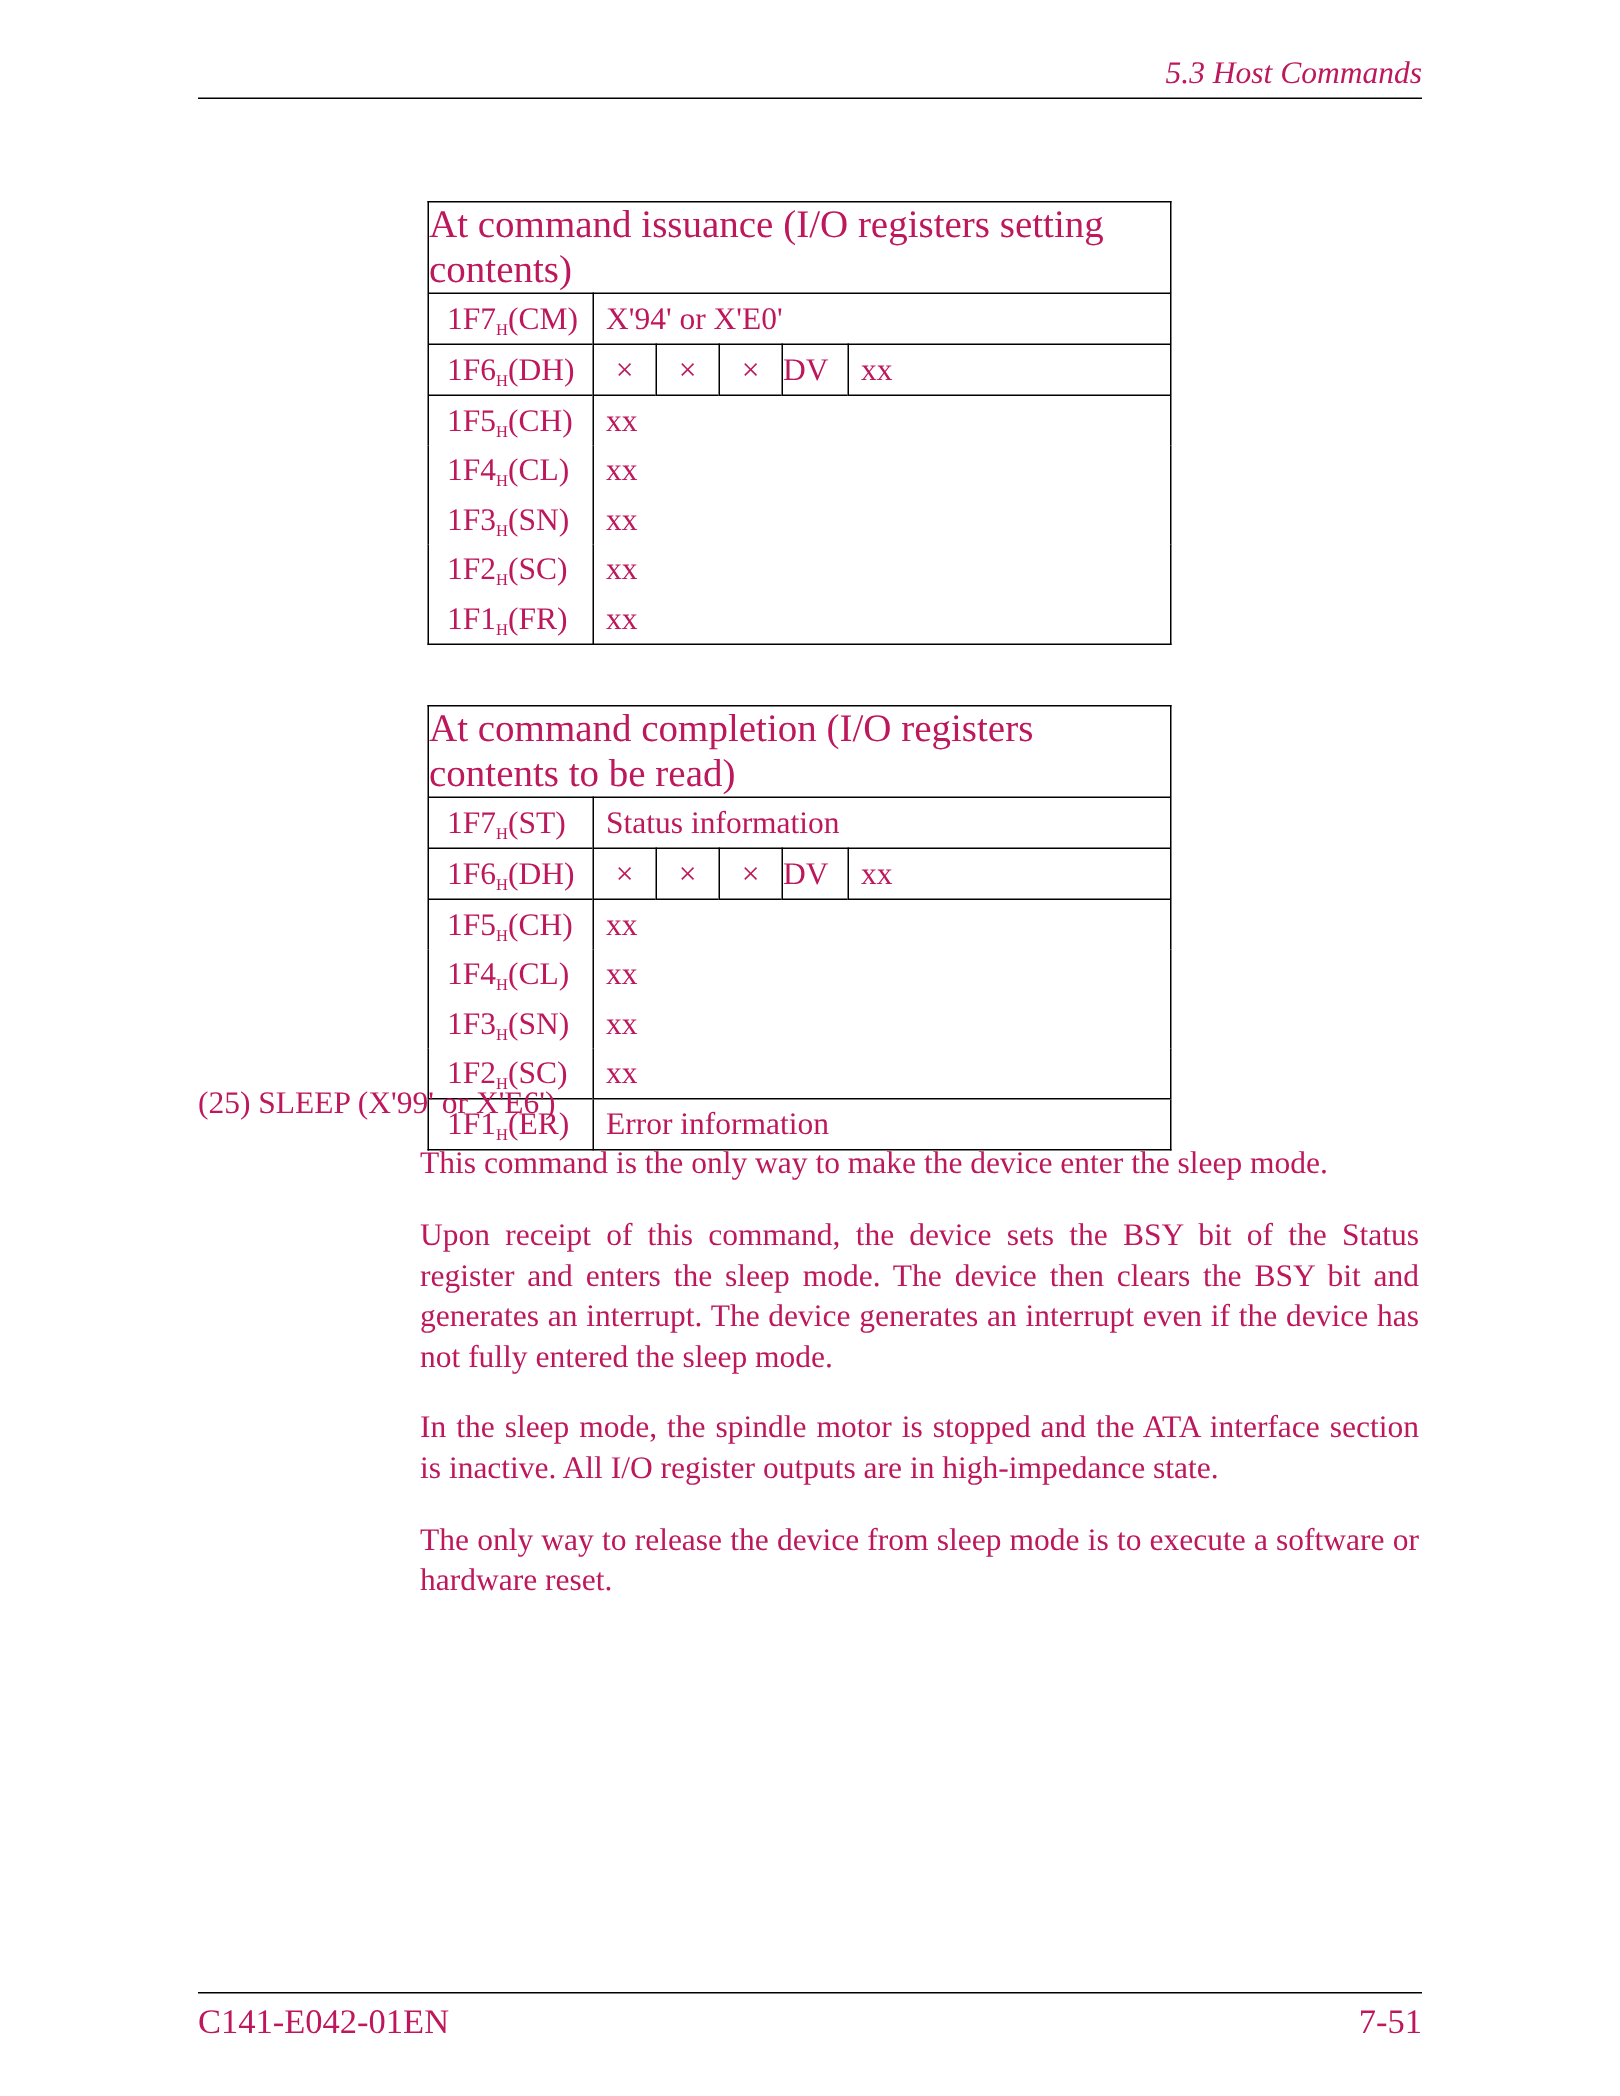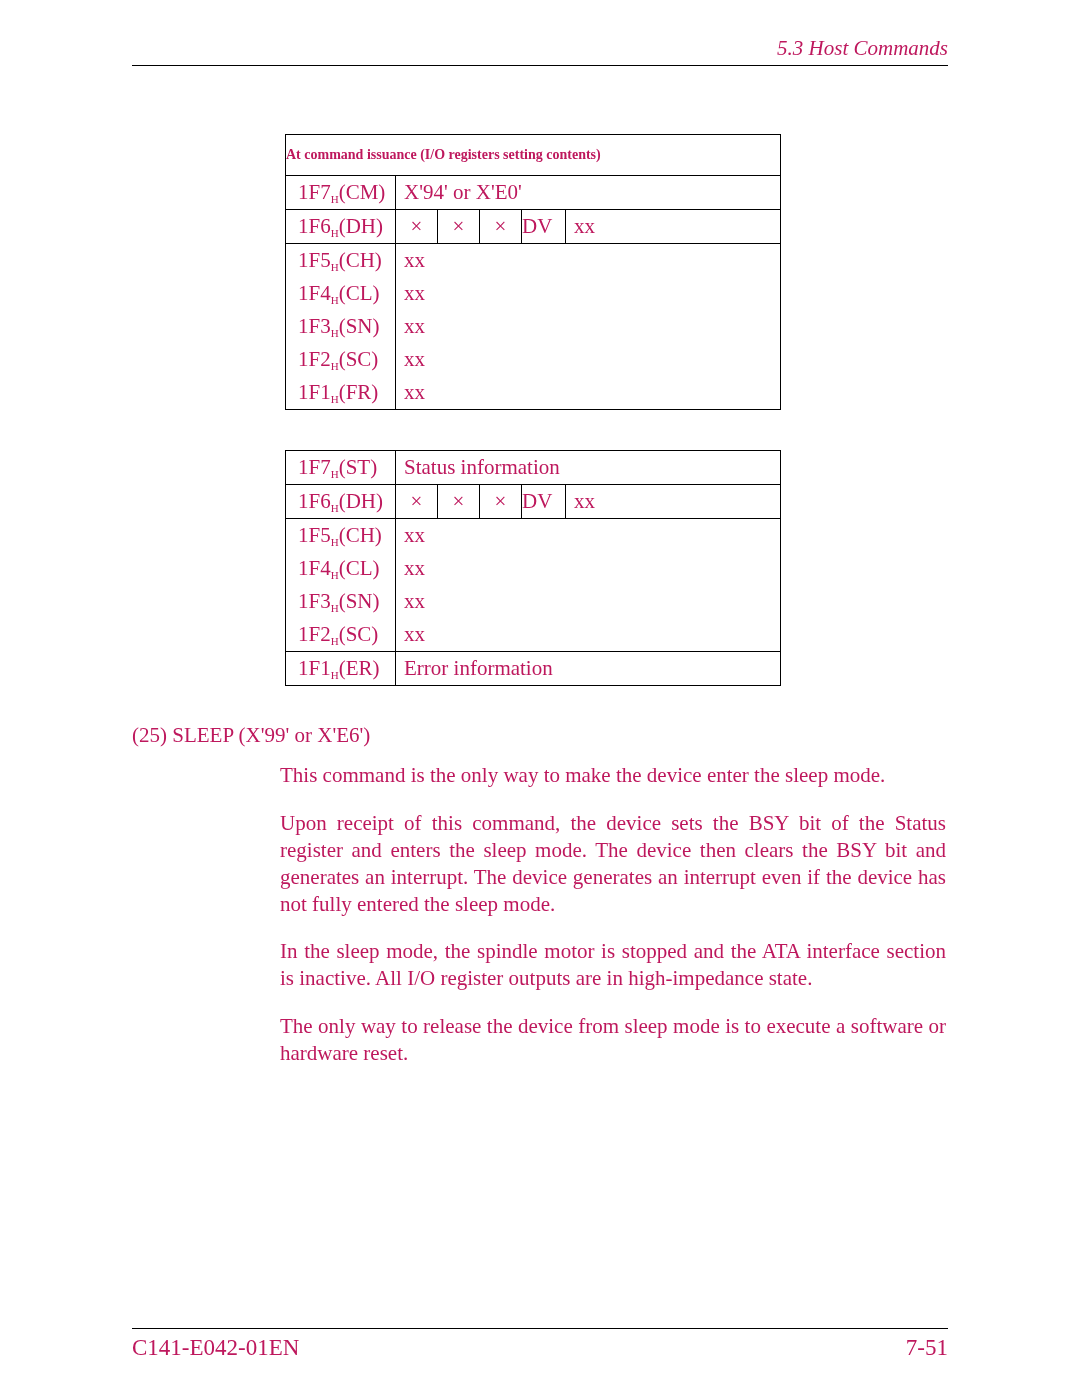--- a/index.html
+++ b/index.html
@@ -49,22 +49,21 @@
     height: 33px;
     text-align: left;
     vertical-align: middle;
   }
   .bt { border-top: 1.5px solid #000; }
   .bb { border-bottom: 1.5px solid #000; }
   .bl { border-left: 1.5px solid #000; }
   .br { border-right: 1.5px solid #000; }
   .caption {
     text-align: center;
-    font-size: 14px;
-    font-weight: bold;
+    font-size: 26px;
   }
   .label-cell {
     width: 110px;
     white-space: nowrap;
   }
   .label-pad { padding-left: 12px !important; }
   .data-pad  { padding-left: 8px !important; }
   .bitcell {
     width: 42px;
     text-align: center !important;
@@ -185,20 +184,25 @@
     <table class="reg">
       <colgroup>
         <col style="width:110px">
         <col style="width:42px">
           <col style="width:42px">
           <col style="width:42px">
           <col style="width:44px">
         <col>
       </colgroup>
       <tbody>
+          <tr>
+        <td colspan="6" class="caption bt bl br" style="height:40px">
+          <span>At command completion (I/O registers contents to be read)</span>
+        </td>
+      </tr>
       <tr>
         <td class="label-cell label-pad bt bl br">
           <span>1F7</span><sub>H</sub><span>(ST)</span>
         </td>
         <td colspan="5" class="data-pad bt br">Status information</td>
       </tr>
       <tr>
         <td class="label-cell label-pad bt bl br">
           <span>1F6</span><sub>H</sub><span>(DH)</span>
         </td>

